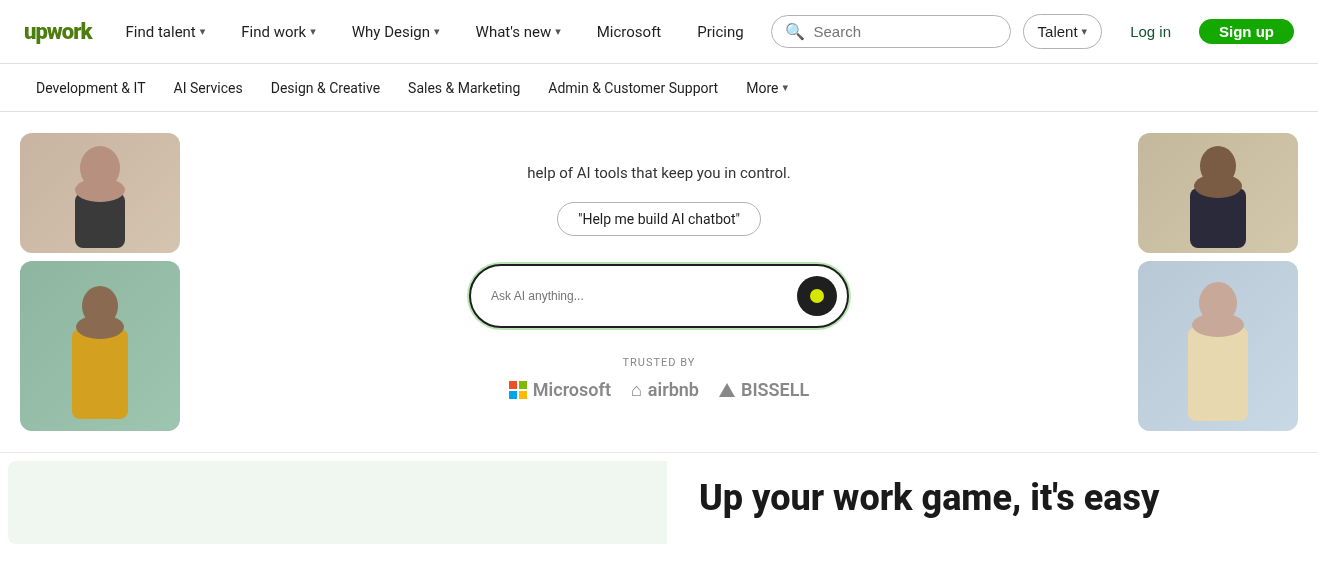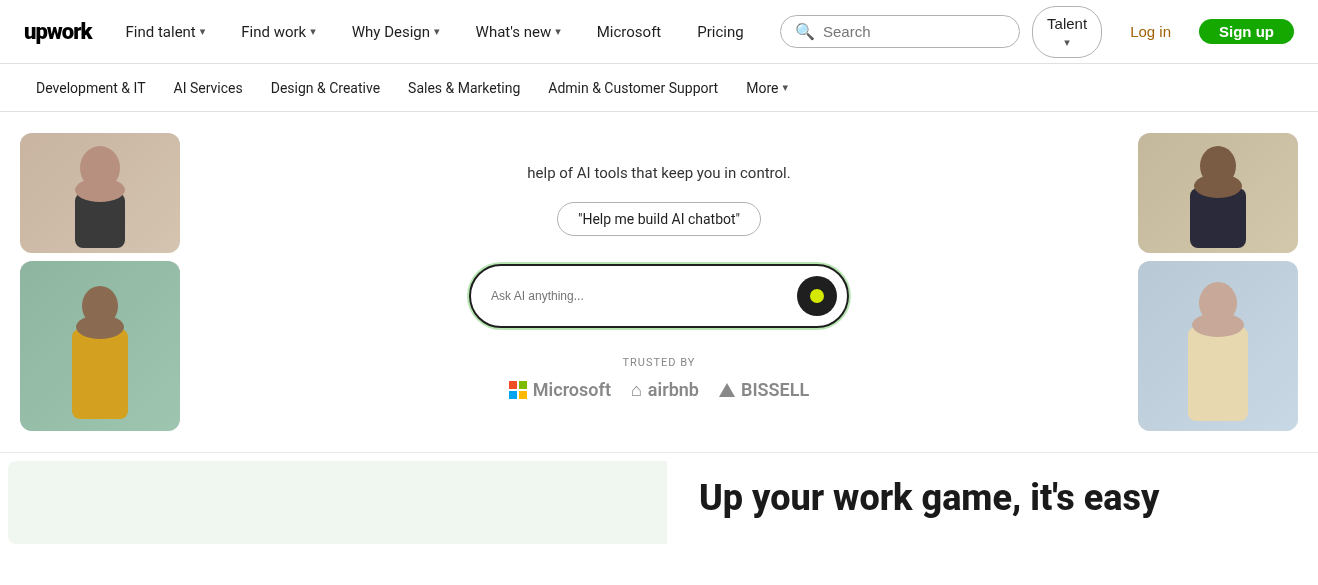--- a/index.html
+++ b/index.html
@@ -12,21 +12,21 @@
       padding: 0 24px;
       height: 64px;
       border-bottom: 1px solid #e0e0e0;
       background: #fff;
       gap: 8px;
     }
     .logo {
       margin-right: 16px;
       font-weight: 900;
       font-size: 22px;
-      color: #000000;
+      color: #4d7c0f;
       letter-spacing: -1px;
       flex-shrink: 0;
     }
     .nav-items {
       display: flex;
       align-items: center;
       gap: 16px;
       flex: 1;
     }
     .nav-item {
@@ -70,26 +70,25 @@
       align-items: center;
       gap: 4px;
       padding: 8px 14px;
       border: 1.5px solid #b2b2b2;
       border-radius: 24px;
       font-size: 15px;
       color: #1f1f1f;
       cursor: pointer;
       background: #fff;
       white-space: nowrap;
-      flex-direction: column;
     }
     .login-btn {
       padding: 8px 16px;
       font-size: 15px;
-      color: #a16207;
+      color: #14532d;
       cursor: pointer;
       background: none;
       border: none;
       font-weight: 500;
     }
     .signup-btn {
       padding: 4px 20px;
       background: #14a800;
       color: #fff;
       border: none;

